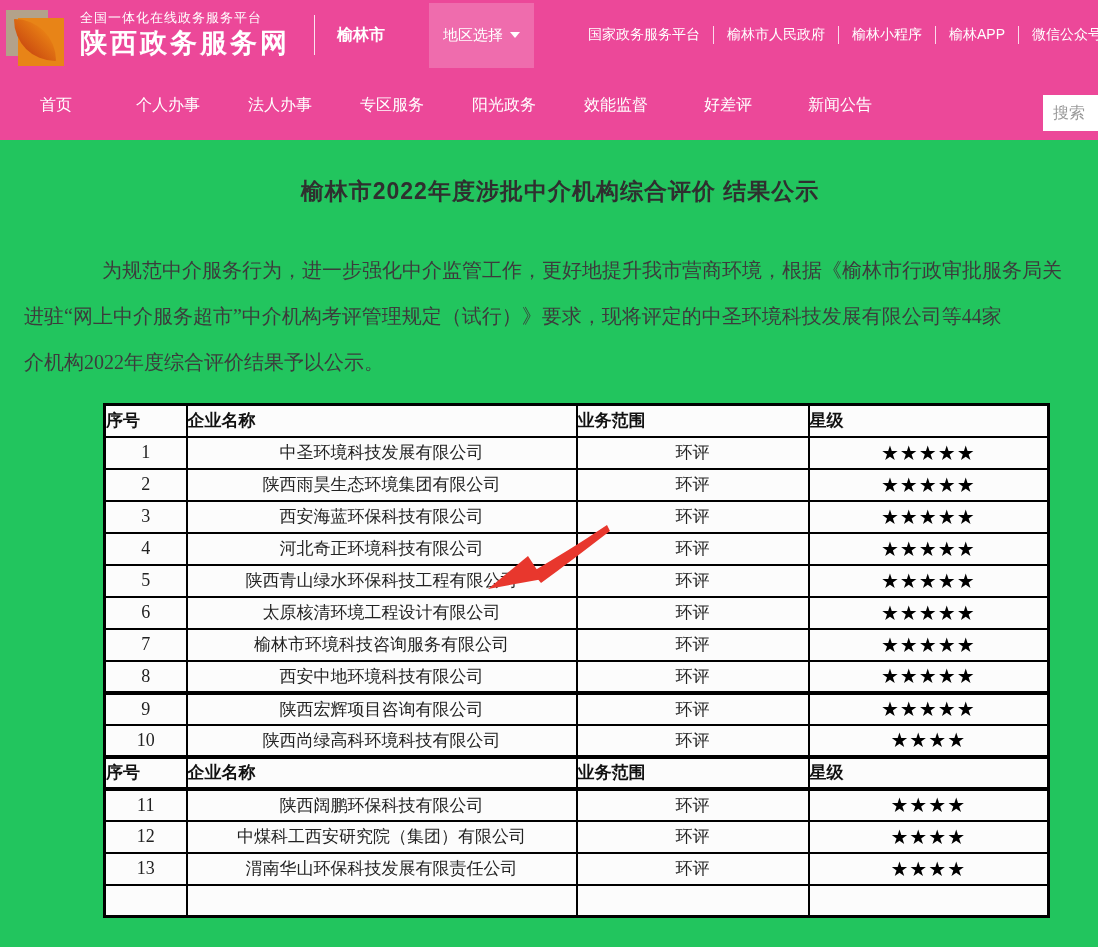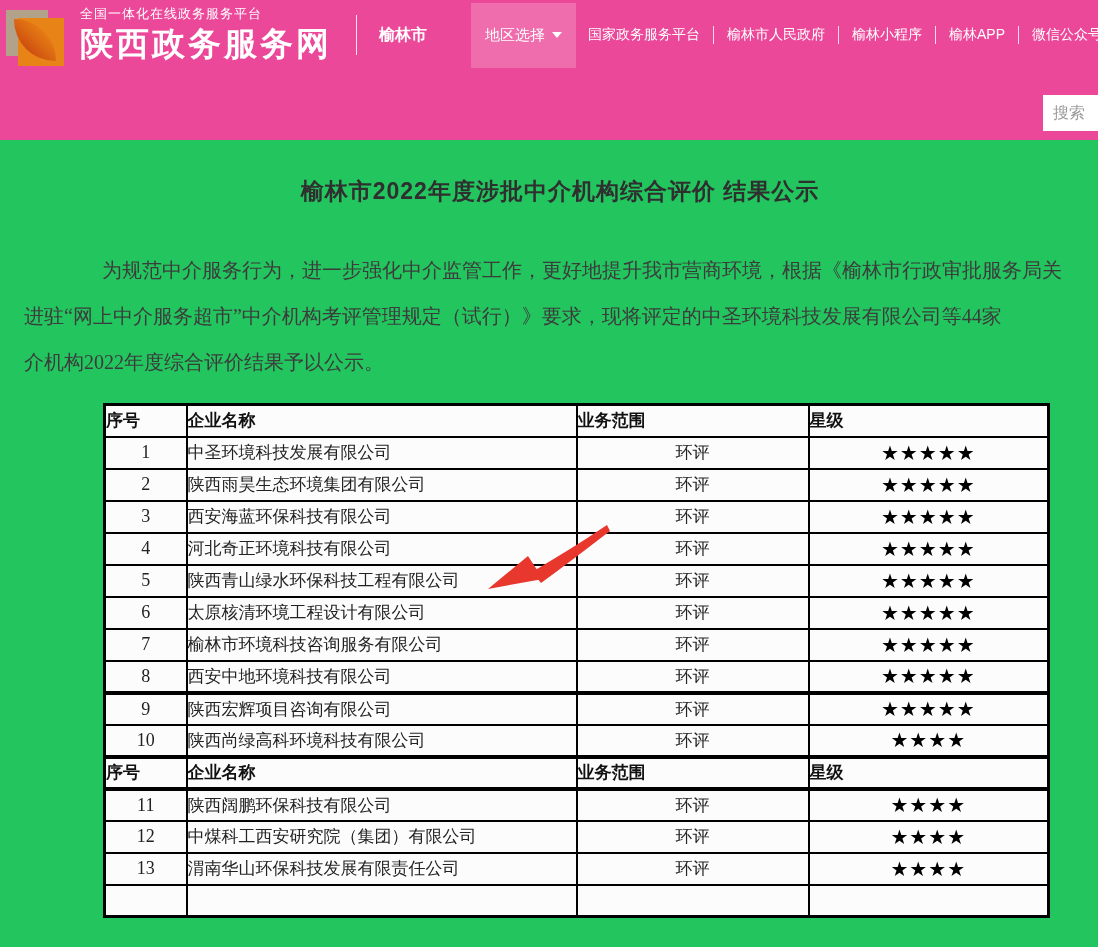--- a/index.html
+++ b/index.html
@@ -12,21 +12,21 @@
 
   .logo { position:relative; width:62px; height:62px; margin:4px 0 0 6px; flex:0 0 auto; }
   .logo .sq-tan   { position:absolute; left:0; top:4px; width:42px; height:46px; background:#b3a28a; }
   .logo .sq-orange{ position:absolute; left:12px; top:12px; width:46px; height:48px; background:#e88417; }
   .logo .leaf     { position:absolute; left:8px; top:13px; width:42px; height:42px;
                     background:linear-gradient(45deg,#c23b0f 10%,#ef8c15 85%);
                     border-radius:2% 100% 2% 100%; }
 
   .brand { margin-left:12px; line-height:1.15; }
   .brand-small { font-size:13px; letter-spacing:1px; }
-  .brand-large { font-size:33px; font-weight:bold; letter-spacing:3px; margin-top:3px; }
+  .brand-large { font-size:27px; font-weight:bold; letter-spacing:3px; margin-top:3px; }
 
   .v-divider { width:1px; height:40px; background:rgba(255,255,255,.85); margin:0 22px 0 24px; }
   .city-label { font-size:16px; font-weight:bold; }
 
   .region-btn { margin-left:44px; background:rgba(255,255,255,.20); border:none; color:#fff;
                 font-size:15px; padding:23px 14px; cursor:pointer; display:flex; align-items:center; gap:7px;
                 font-family:"Liberation Sans", sans-serif; }
   .caret-down { width:0; height:0; border-left:5px solid transparent; border-right:5px solid transparent;
                 border-top:6px solid #ffffff; display:inline-block; }
 
@@ -57,21 +57,21 @@
 
   .table-caption { margin:12px 0 0 103px; width:944px; text-align:center; font-size:15px;
                    font-weight:bold; color:#222; }
 
   table.eval-table { margin:18px 0 0 103px; width:944px; border-collapse:collapse; table-layout:fixed;
                      border:3px solid #000; background:#fcfcfc; }
   .eval-table th, .eval-table td { border:2px solid #000; height:32px; overflow:hidden; white-space:nowrap; }
   .eval-table th { font-size:17px; font-weight:bold; color:#111; text-align:left;
                    font-family:"Liberation Sans", sans-serif; }
   .no-cell    { font-size:18px; text-align:center; font-family:"Liberation Serif", serif; color:#222; }
-  .name-cell  { font-size:17px; text-align:left; font-family:"Liberation Serif", serif; color:#222; }
+  .name-cell  { font-size:17px; text-align:center; font-family:"Liberation Serif", serif; color:#222; }
   .scope-cell { font-size:17px; text-align:center; font-family:"Liberation Serif", serif; color:#222; }
   .stars-cell { font-size:20px; text-align:center; letter-spacing:1px; color:#000;
                 font-family:"DejaVu Sans", sans-serif; }
   
   tbody tr:nth-child(9) td, tbody tr:nth-child(11) td { border-bottom-width:4px; }
   tbody tr:nth-child(12) th { border-bottom-width:4px; }
 
   .arrow-annotation { position:absolute; left:478px; top:523px; width:135px; height:72px;
                       z-index:5; pointer-events:none; }
 </style>
@@ -98,20 +98,30 @@
     <div class="top-links">
       <a class="top-link sep">国家政务服务平台</a>
       <a class="top-link sep">榆林市人民政府</a>
       <a class="top-link sep">榆林小程序</a>
       <a class="top-link sep">榆林APP</a>
       <a class="top-link">微信公众号</a>
 
     </div>
   </div>
 
+  <nav class="nav">
+    <div class="nav-item">首页</div>
+    <div class="nav-item">个人办事</div>
+    <div class="nav-item">法人办事</div>
+    <div class="nav-item">专区服务</div>
+    <div class="nav-item">阳光政务</div>
+    <div class="nav-item">效能监督</div>
+    <div class="nav-item">好差评</div>
+    <div class="nav-item">新闻公告</div>
+  </nav>
   <input class="search-input" type="text" placeholder="搜索" style="">
 </header>
 
 <main class="content">
   <div class="content-inner">
     <h1 class="page-title">榆林市2022年度涉批中介机构综合评价 结果公示</h1>
 
     <div class="article-paragraph">
       <div class="p-line indent">为规范中介服务行为，进一步强化中介监管工作，更好地提升我市营商环境，根据《榆林市行政审批服务局关</div>
       <div class="p-line">进驻“网上中介服务超市”中介机构考评管理规定（试行）》要求，现将评定的中圣环境科技发展有限公司等44家</div>

